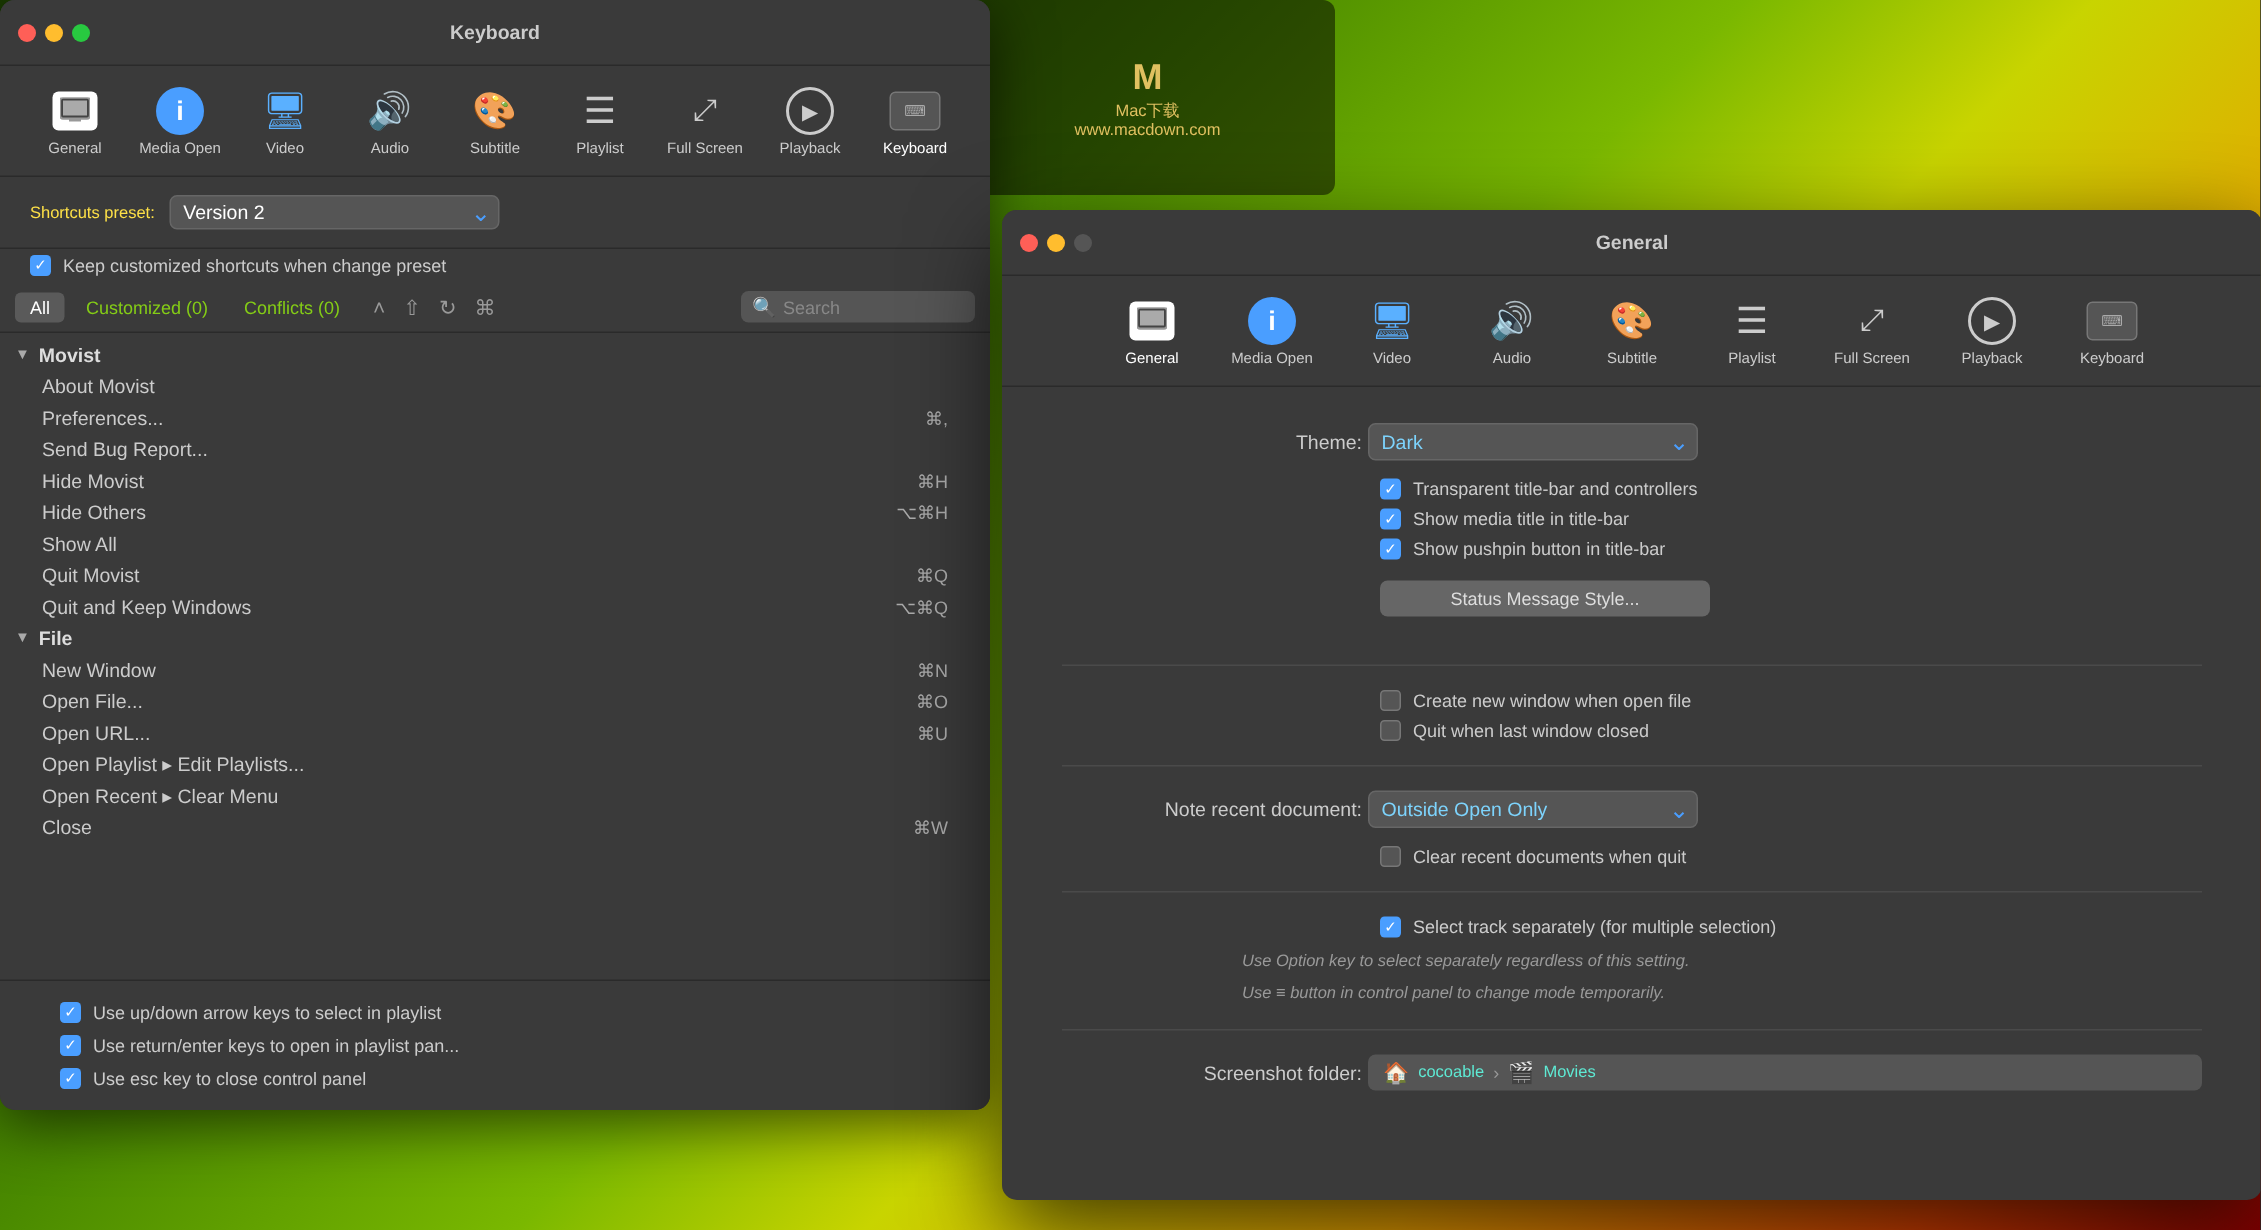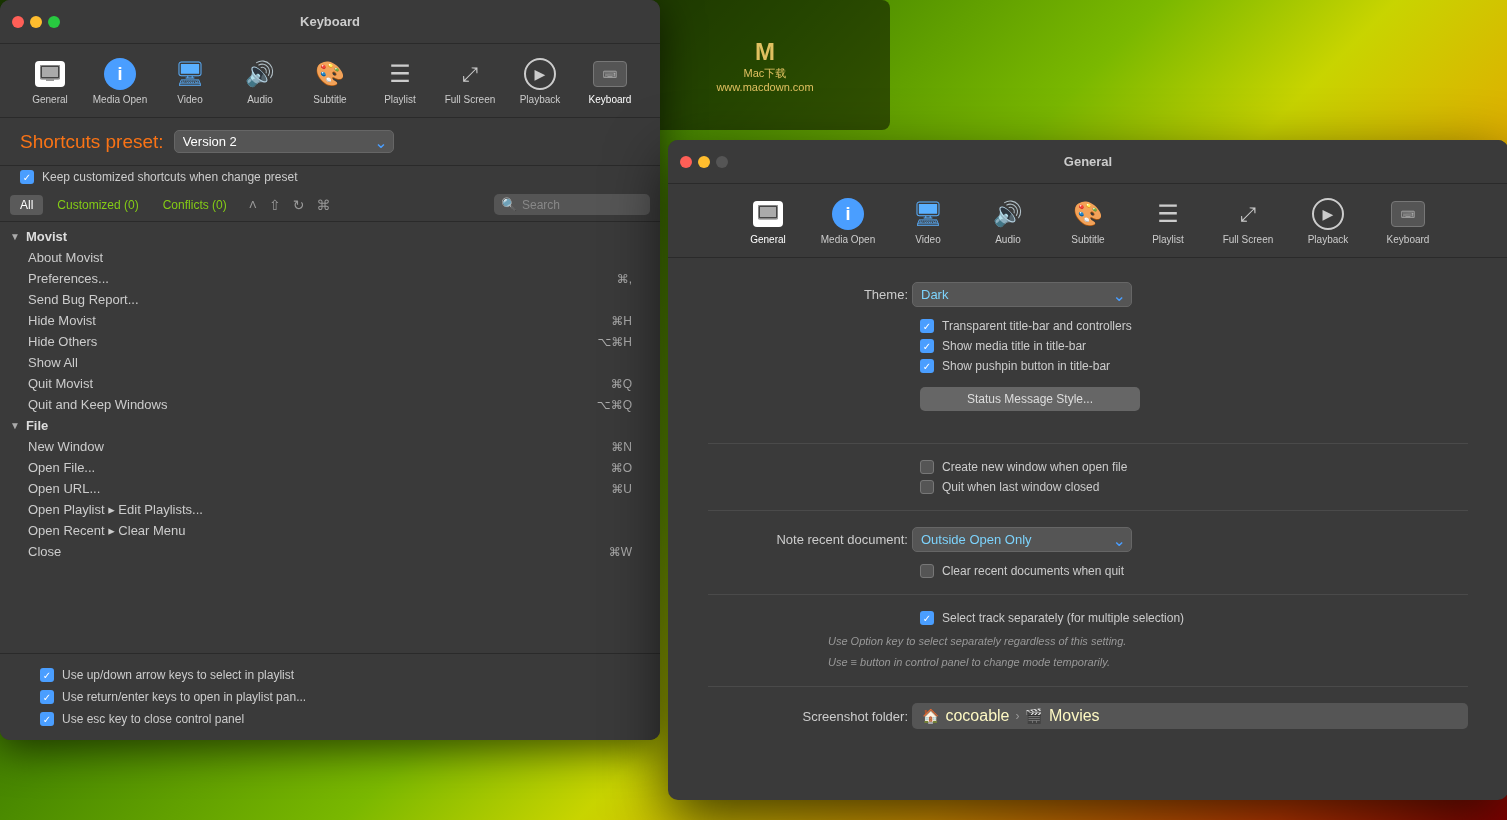--- a/index.html
+++ b/index.html
@@ -122,22 +122,22 @@
 
     
     .preset-row {
       display: flex;
       align-items: center;
       padding: 12px 20px;
       gap: 10px;
       border-bottom: 1px solid #2a2a2a;
     }
     .preset-label {
-      color: #f97316;
-      font-size: 19px;
+      color: #fde047;
+      font-size: 11px;
     }
     .preset-select {
       background: #555;
       border: 1px solid #666;
       border-radius: 5px;
       color: #fff;
       font-size: 13px;
       padding: 3px 24px 3px 8px;
       appearance: none;
       -webkit-appearance: none;
@@ -412,21 +412,21 @@
       display: flex;
       align-items: center;
       background: #555;
       border-radius: 5px;
       padding: 4px 10px;
       gap: 6px;
       flex: 1;
     }
     .folder-icon { font-size: 14px; }
     .folder-sep { color: #999; font-size: 12px; }
-    .folder-text { color: #fef9c3; font-size: 16px; }
+    .folder-text { color: #5eead4; font-size: 11px; }
     .icon-white-rect {
       background: white;
       border-radius: 4px;
       width: 30px; height: 26px;
       display: flex; align-items: center; justify-content: center;
     }
     .icon-blue-circle {
       background: #4a9eff;
       border-radius: 50%;
       width: 32px; height: 32px;

